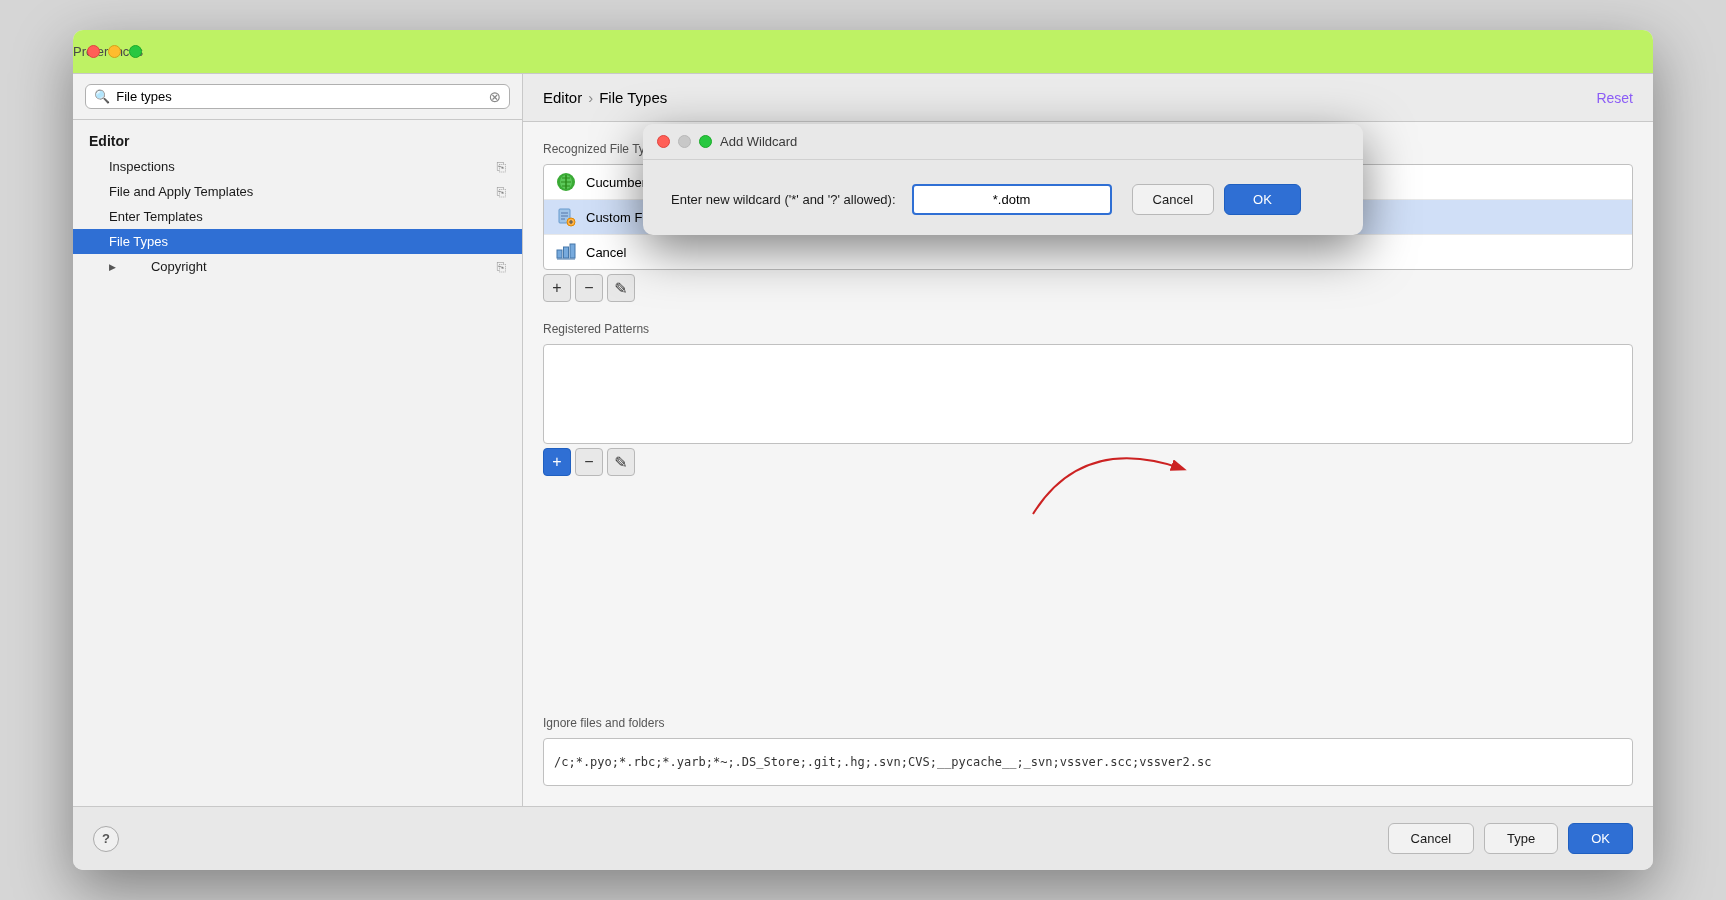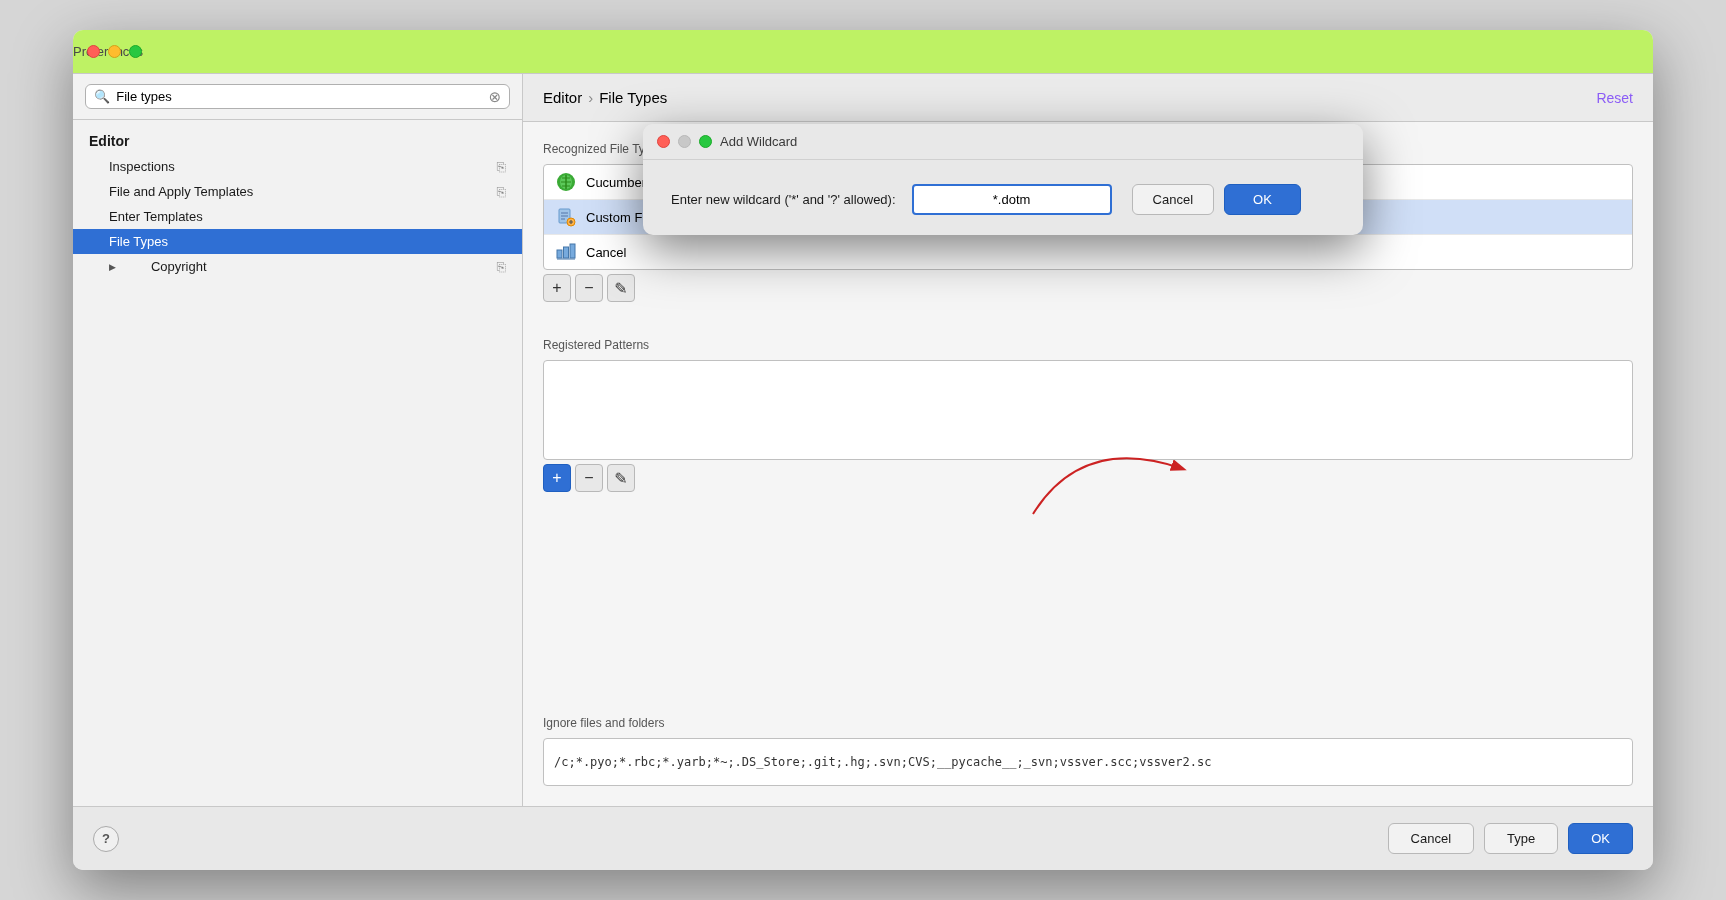--- a/index.html
+++ b/index.html
@@ -223,21 +223,20 @@
       color: #333;
       font-weight: 300;
     }
     .toolbar-btn.active {
       background: #2f6fd4;
       color: white;
       border-color: #1f5fc0;
     }
     .registered-section {
       flex: 1;
-      margin-top: 16px;
     }
     .registered-list {
       border: 1px solid #c0c0c0;
       border-radius: 4px;
       background: white;
       min-height: 100px;
       position: relative;
       overflow: hidden;
     }
     .ignore-section { margin-top: 20px; }

